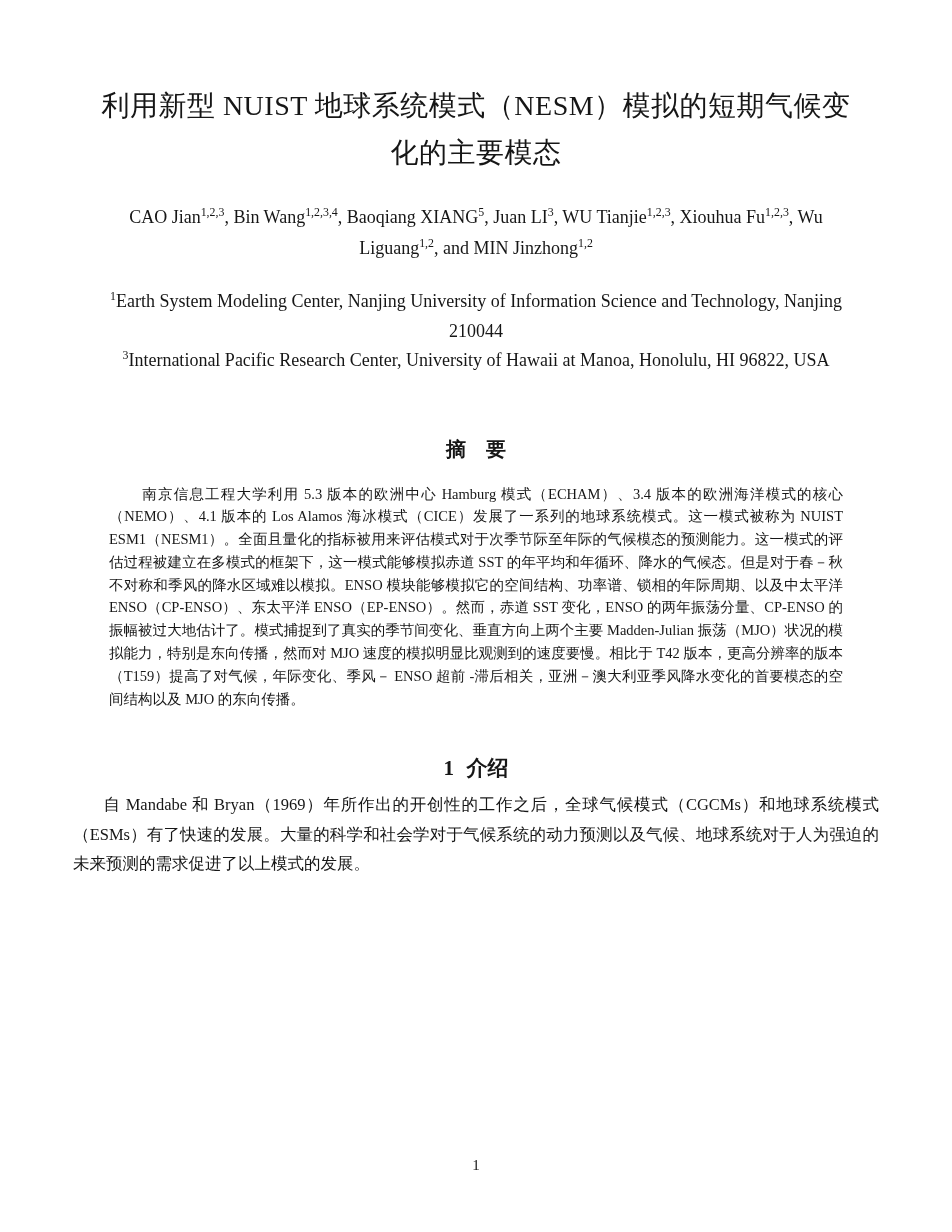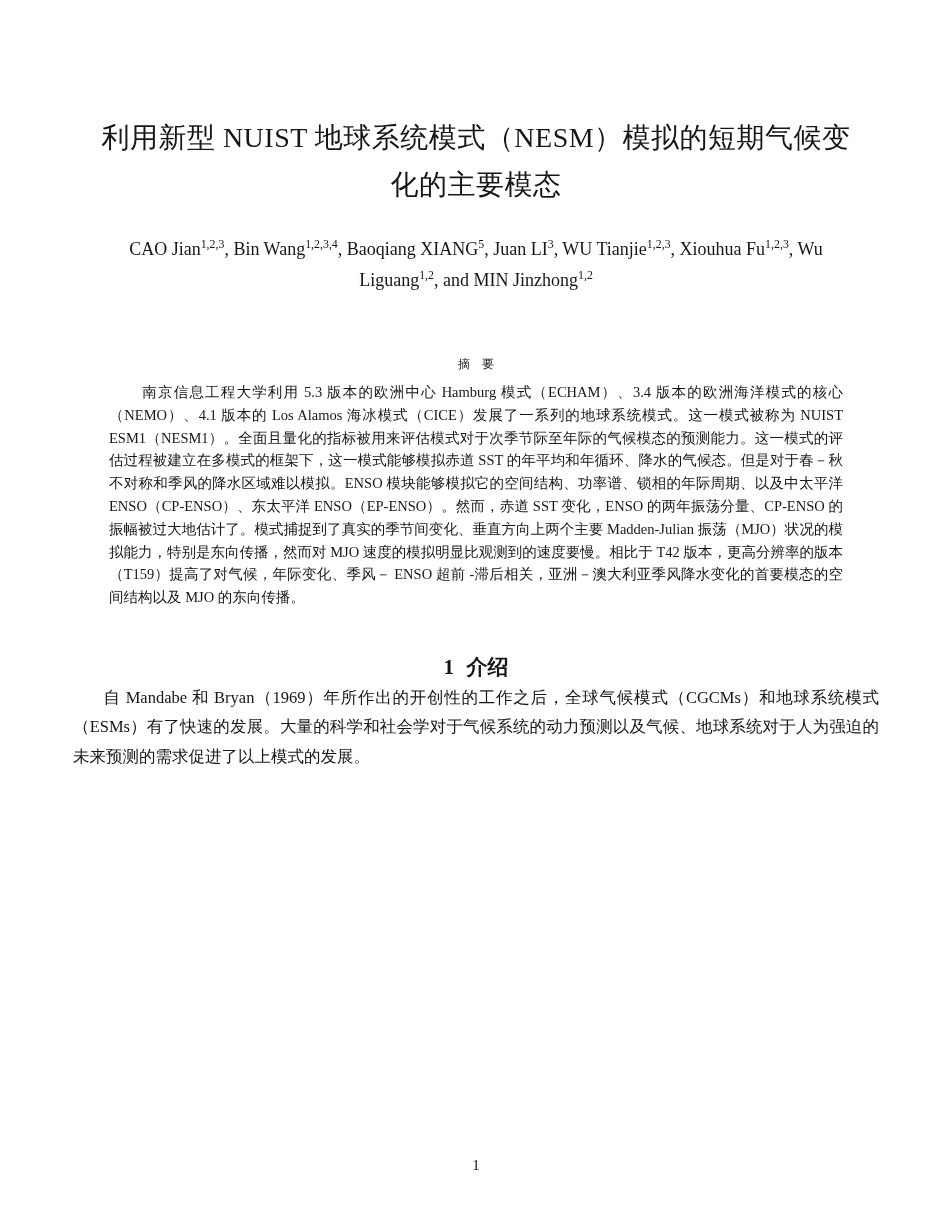--- a/index.html
+++ b/index.html
@@ -13,21 +13,21 @@
     height: 1232px;
     margin: 0 auto;
     background: #ffffff;
     color: #161616;
     font-family: "Liberation Serif", "DejaVu Serif", serif;
     overflow: hidden;
   }
   .paper-title {
     width: 775px;
     margin: 0 auto;
-    padding-top: 114px;
+    padding-top: 82px;
     text-align: center;
     font-size: 28px;
     line-height: 47px;
     font-weight: normal;
     letter-spacing: 0.5px;
   }
   .authors {
     width: 700px;
     margin: 26px auto 0;
     text-align: center;
@@ -48,33 +48,33 @@
   .affil {
     margin: 0;
   }
   .affil sup {
     font-size: 66%;
     line-height: 0;
   }
   .abstract-heading {
     margin: 60px auto 0;
     text-align: center;
-    font-size: 12px;
-    font-weight: normal;
+    font-size: 20px;
+    font-weight: bold;
   }
   .abstract-body {
     width: 734px;
-    margin: 8px auto 0;
+    margin: 20px auto 0;
     font-size: 14.5px;
     line-height: 22.8px;
     text-align: justify;
     text-indent: 2.3em;
   }
   .section-heading {
-    margin: 44px auto 2px;
+    margin: 44px auto 8px;
     text-align: center;
     font-size: 21px;
     font-weight: bold;
   }
   .section-heading .sec-num {
     margin-right: 0.6em;
   }
   .intro-paragraph {
     width: 806px;
     margin: 0 auto 0;
@@ -95,20 +95,22 @@
 </head>
 <body>
 
 <div class="page">
 
   <h1 class="paper-title">利用新型 NUIST 地球系统模式（NESM）模拟的短期气候变化的主要模态</h1>
 
   <div class="authors"><span><span>CAO Jian</span><sup>1,2,3</sup>, </span><span><span>Bin Wang</span><sup>1,2,3,4</sup>, </span><span><span>Baoqiang XIANG</span><sup>5</sup>, </span><span><span>Juan LI</span><sup>3</sup>, </span><span><span>WU Tianjie</span><sup>1,2,3</sup>, </span><span><span>Xiouhua Fu</span><sup>1,2,3</sup>, </span><span><span>Wu Liguang</span><sup>1,2</sup>, and </span><span><span>MIN Jinzhong</span><sup>1,2</sup></span></div>
 
   <div class="affiliations">
+      <div class="affil"><sup>1</sup>Earth System Modeling Center, Nanjing University of Information Science and Technology, Nanjing 210044</div>
+      <div class="affil"><sup>3</sup>International Pacific Research Center, University of Hawaii at Manoa, Honolulu, HI 96822, USA</div>
     </div>
 
   <div class="abstract-heading">摘　要</div>
 
   <p class="abstract-body">南京信息工程大学利用 5.3 版本的欧洲中心 Hamburg 模式（ECHAM）、3.4 版本的欧洲海洋模式的核心（NEMO）、4.1 版本的 Los Alamos 海冰模式（CICE）发展了一系列的地球系统模式。这一模式被称为 NUIST ESM1（NESM1）。全面且量化的指标被用来评估模式对于次季节际至年际的气候模态的预测能力。这一模式的评估过程被建立在多模式的框架下，这一模式能够模拟赤道 SST 的年平均和年循环、降水的气候态。但是对于春－秋不对称和季风的降水区域难以模拟。ENSO 模块能够模拟它的空间结构、功率谱、锁相的年际周期、以及中太平洋 ENSO（CP-ENSO）、东太平洋 ENSO（EP-ENSO）。然而，赤道 SST 变化，ENSO 的两年振荡分量、CP-ENSO 的振幅被过大地估计了。模式捕捉到了真实的季节间变化、垂直方向上两个主要 Madden-Julian 振荡（MJO）状况的模拟能力，特别是东向传播，然而对 MJO 速度的模拟明显比观测到的速度要慢。相比于 T42 版本，更高分辨率的版本（T159）提高了对气候，年际变化、季风－ ENSO 超前 -滞后相关，亚洲－澳大利亚季风降水变化的首要模态的空间结构以及 MJO 的东向传播。</p>
 
   <div class="section-heading">
     <span class="sec-num">1</span><span>介绍</span>
   </div>
 

